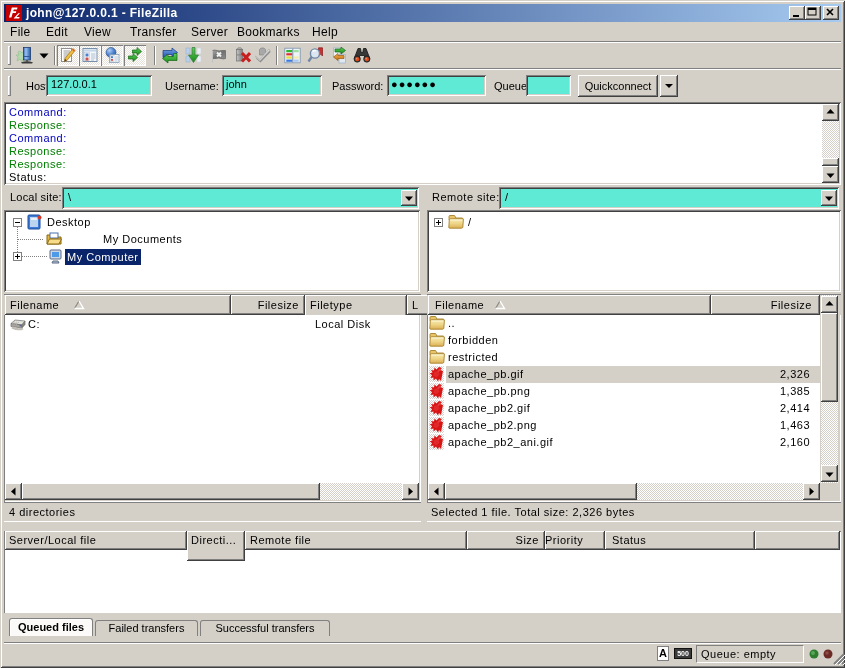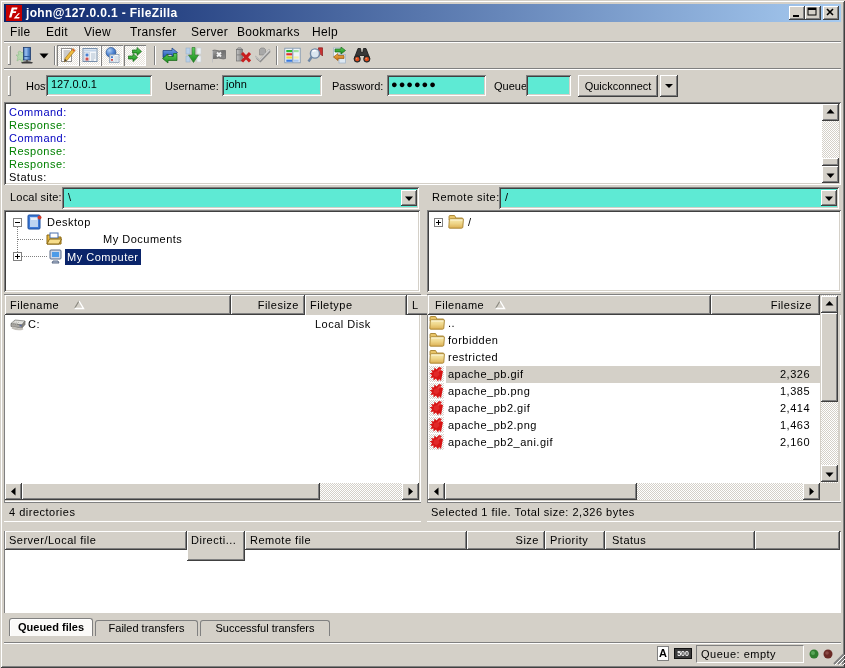--- a/index.html
+++ b/index.html
@@ -548,21 +548,21 @@
 </div>
 
 <div class="abs ls" style="left:427px;top:502px;width:414px;height:20px;background:#d4d0c8;box-shadow: inset 0 1px 0 #808080, inset 0 -1px 0 #ffffff;line-height:20px;"><span style="padding-left:4px;">Selected 1 file. Total size: 2,326 bytes</span></div>
 
 <div class="abs" style="left:4px;top:531px;width:837px;height:82px;background:#fff;box-shadow: inset 1px 1px 0 #808080, inset -1px -1px 0 #ffffff;"></div>
 <div class="abs ls" style="left:5px;top:531px;width:835px;height:19px;background:#d4d0c8;">
   <div class="hdrcell abs" style="left:0;top:0;width:182px;height:19px;line-height:19px;"><span style="padding-left:4px;">Server/Local file</span></div>
   <div class="hdrcell abs" style="left:182px;top:0;width:58px;height:30px;line-height:19px;"><span style="padding-left:4px;">Directi...</span></div>
   <div class="hdrcell abs" style="left:240px;top:0;width:222px;height:19px;line-height:19px;"><span style="padding-left:5px;">Remote file</span></div>
   <div class="hdrcell abs" style="left:462px;top:0;width:78px;height:19px;line-height:19px;text-align:right;"><span style="padding-right:6px;">Size</span></div>
-  <div class="hdrcell abs" style="left:540px;top:0;width:60px;height:19px;line-height:19px;"><span style="padding-left:5px;text-align:right;">Priority</span></div>
+  <div class="hdrcell abs" style="left:540px;top:0;width:60px;height:19px;line-height:19px;"><span style="text-align:right;">Priority</span></div>
   <div class="hdrcell abs" style="left:600px;top:0;width:150px;height:19px;line-height:19px;"><span style="padding-left:7px;">Status</span></div>
   <div class="hdrcell abs" style="left:750px;top:0;width:85px;height:19px;line-height:19px;"></div>
 </div>
 
 <div class="abs" style="left:9px;top:618px;width:84px;height:18px;background:#fbfaf8;border-top:1px solid #808080;border-left:1px solid #808080;border-right:1px solid #808080;border-radius:3px 3px 0 0;box-shadow: inset 1px 1px 0 #fff;font-weight:bold;text-align:center;line-height:17px;">Queued files</div>
 <div class="abs" style="left:95px;top:620px;width:103px;height:16px;background:#d4d0c8;border:1px solid #808080;border-bottom:none;border-radius:3px 3px 0 0;text-align:center;line-height:15px;">Failed transfers</div>
 <div class="abs" style="left:200px;top:620px;width:130px;height:16px;background:#d4d0c8;border:1px solid #808080;border-bottom:none;border-radius:3px 3px 0 0;text-align:center;line-height:15px;">Successful transfers</div>
 
 <div class="abs" style="left:4px;top:642px;width:837px;height:1px;background:#808080;"></div>
 <div class="abs" style="left:4px;top:643px;width:837px;height:1px;background:#ffffff;"></div>

